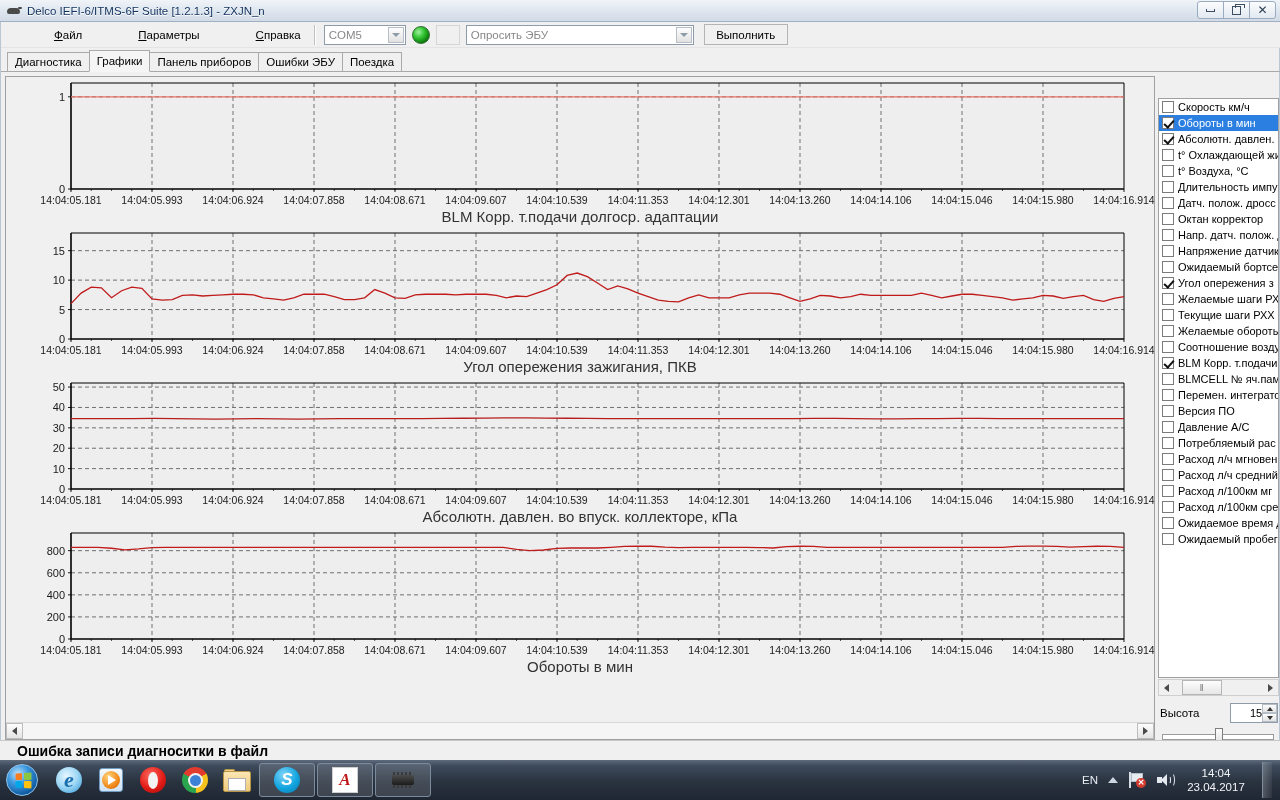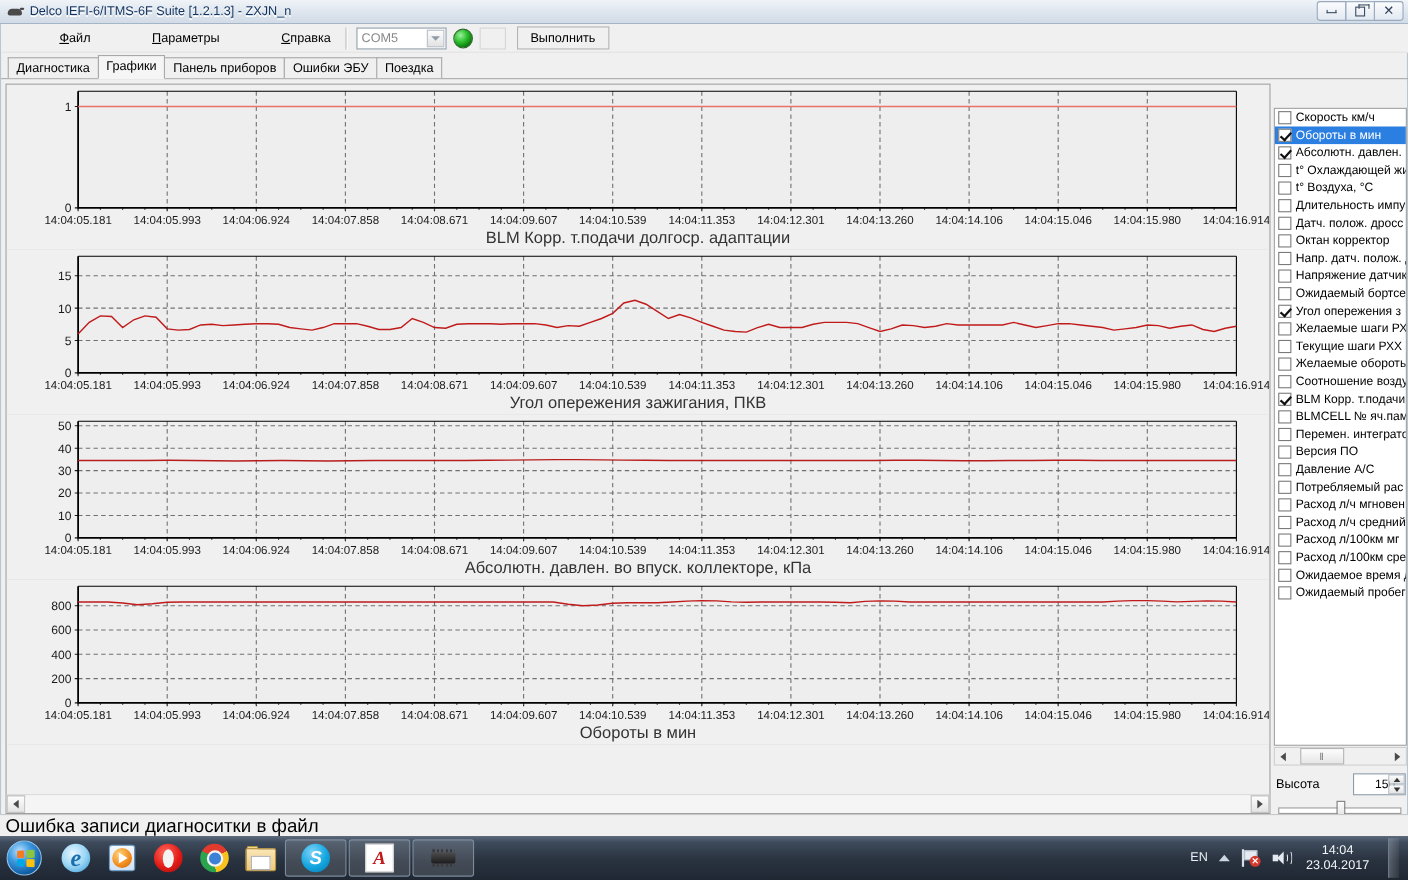--- a/index.html
+++ b/index.html
@@ -250,22 +250,22 @@
   
   .win-hscroll {
     position: absolute; left: 4px; top: 721px; width: 1150px; height: 16px;
     background: #f5f5f5; border: 1px solid #d0d0d0;
     display: flex; align-items: center;
   }
   
   .statusbar {
     position: absolute; left: 0; top: 740px; width: 1280px; height: 20px;
     background: #f0f0f0; border-top: 1px solid #c8c8c8;
-    display: flex; align-items: center; padding-left: 5px;
-    font-size: 17px; color: #000;
+    display: flex; align-items: center; padding-left: 17px;
+    font-size: 14px; color: #000; font-weight: bold;
   }
 
   
   .taskbar {
     position: absolute; left: 0; top: 760px; width: 1280px; height: 40px;
     background: linear-gradient(#5d6b7d 0%, #3e4b5c 14%, #29323f 55%, #1f2733 100%);
     display: flex; align-items: center;
   }
   .start-orb {
     width: 38px; height: 34px; margin-left: 3px; flex: none;
@@ -438,20 +438,26 @@
       </div>
       <div class="tb-sep"></div>
       <div class="combo combo-port">
         <span>COM5</span>
         <span class="arrow-box">
             <i class="caret-down"></i>
           </span>
       </div>
       <div class="led"></div>
       <div class="blankbtn"></div>
+      <div class="combo combo-cmd">
+        <span>Опросить ЭБУ</span>
+        <span class="arrow-box">
+            <i class="caret-down"></i>
+          </span>
+      </div>
       <div class="btn-exec">Выполнить</div>
     </div>
 
     <div class="tabstrip">
       <div class="tab">Диагностика</div>
       <div class="tab active">Графики</div>
       <div class="tab">Панель приборов</div>
       <div class="tab">Ошибки ЭБУ</div>
       <div class="tab">Поездка</div>
     </div>

